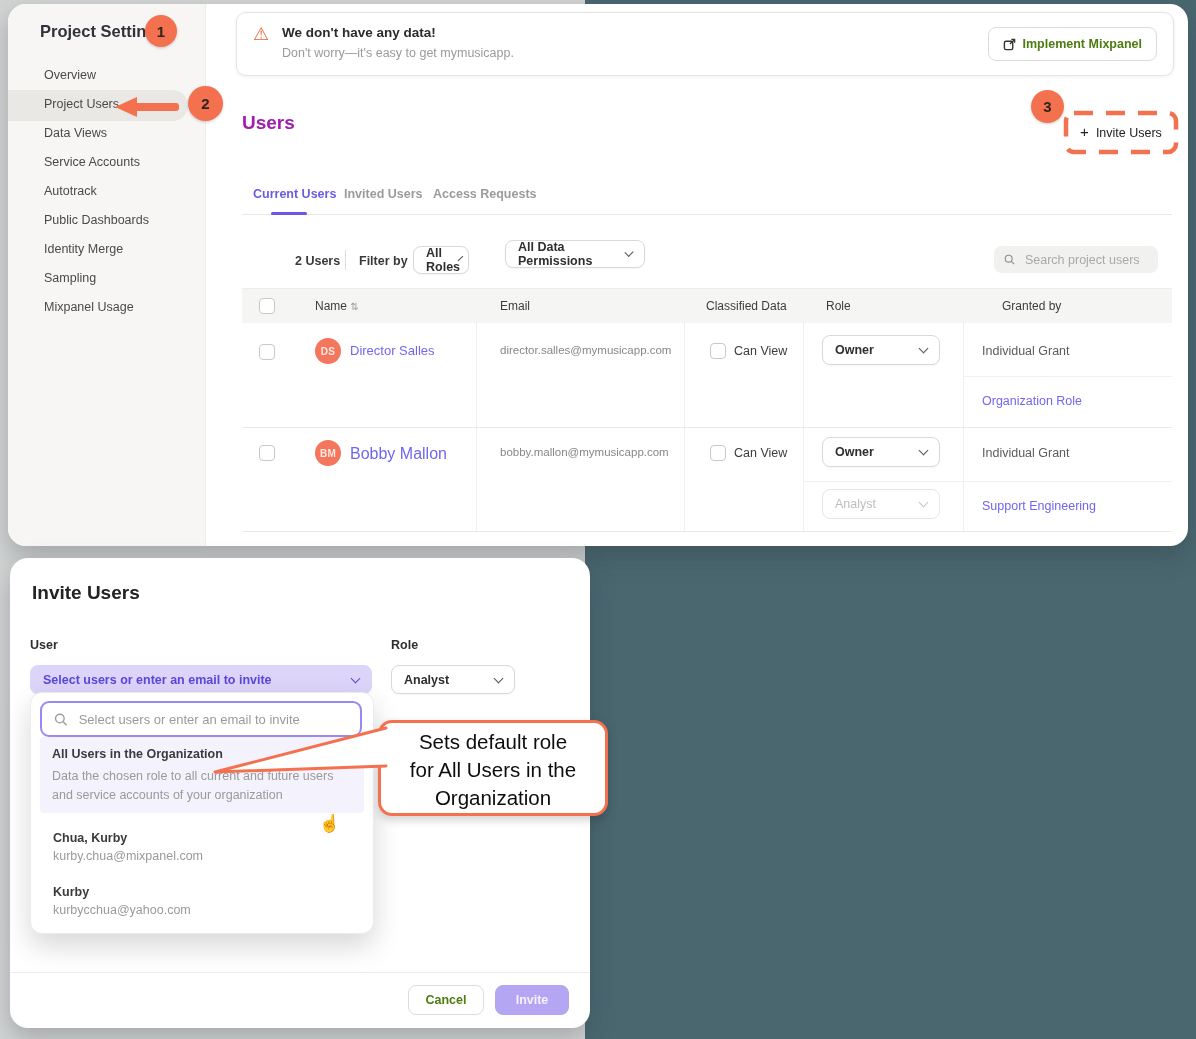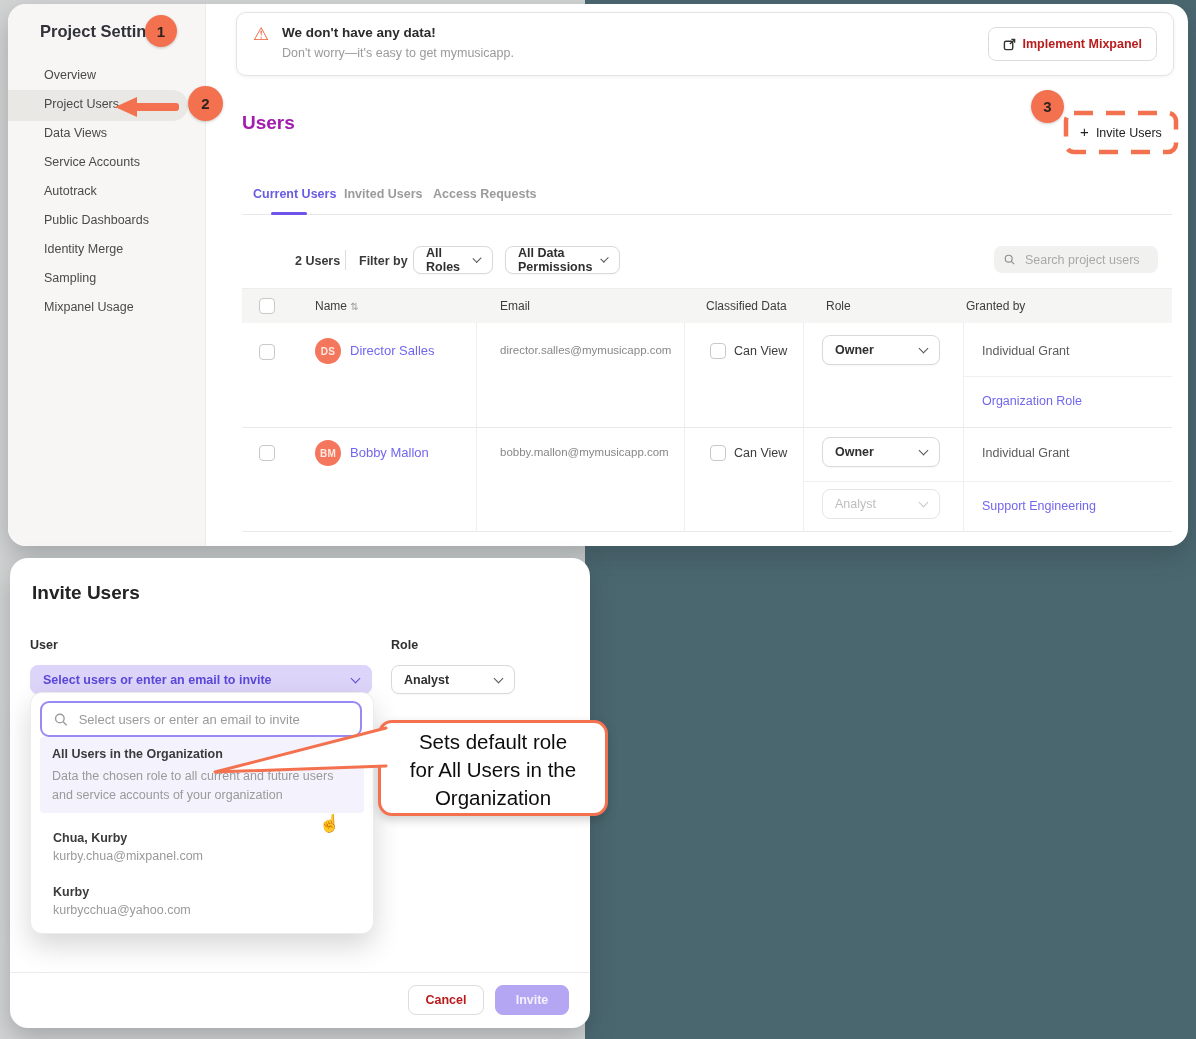--- a/index.html
+++ b/index.html
@@ -8,21 +8,21 @@
   .teal{position:absolute;left:585px;top:0;width:611px;height:1039px;background:#4a6770;}
   .card{position:absolute;background:#fff;border-radius:18px;box-shadow:0 10px 26px rgba(40,45,50,.28);}
   .top-card{left:8px;top:4px;width:1180px;height:542px;}
   .modal{left:10px;top:558px;width:580px;height:470px;}
   .sidebar{position:absolute;left:0;top:0;width:197px;height:542px;background:#f7f6f5;border-right:1px solid #ececec;border-radius:18px 0 0 18px;}
   .sb-title{position:absolute;left:32px;top:18px;font-size:16.5px;font-weight:bold;color:#31313a;margin:0;}
   .sb-item{position:absolute;left:36px;font-size:12.5px;color:#4a4a4a;line-height:16px;cursor:pointer;}
   .pill{position:absolute;left:0;top:86px;width:180px;height:31px;background:#e9e8e5;border-radius:0 16px 16px 0;}
   .badge{position:absolute;background:#f4714f;border-radius:50%;display:flex;align-items:center;justify-content:center;font-size:15px;font-weight:600;color:#30231f;box-shadow:0 1px 3px rgba(0,0,0,.2);z-index:40;}
   .banner{position:absolute;left:228px;top:8px;width:936px;height:62px;background:#fff;border:1px solid #e4e4e4;border-radius:10px;box-shadow:0 1px 4px rgba(0,0,0,.06);}
-  .btn{display:flex;align-items:center;justify-content:center;gap:7px;background:#fff;border:1px solid #dcdcdc;border-radius:8px;font-size:12.5px;font-weight:600;color:#b91c1c;cursor:pointer;}
+  .btn{display:flex;align-items:center;justify-content:center;gap:7px;background:#fff;border:1px solid #dcdcdc;border-radius:8px;font-size:12.5px;font-weight:600;color:#4d7c0f;cursor:pointer;}
   .seltext{font-size:12.5px;font-weight:600;color:#2f2f2f;}
   .chev{display:inline-block;width:6px;height:6px;border-right:1.6px solid #555;border-bottom:1.6px solid #555;transform:rotate(45deg);margin-top:-3px;}
   .tab{position:absolute;top:183px;font-size:12.5px;font-weight:600;color:#9b9b9b;cursor:pointer;}
   .tab.active{color:#6a5ce3;}
   .cb{position:absolute;width:16px;height:16px;background:#fff;border:1.5px solid #c9c9c9;border-radius:4px;box-sizing:border-box;}
   .vsep{position:absolute;top:34px;bottom:1px;width:1px;background:#efefef;}
   .hline{position:absolute;height:1px;background:#e9e9e9;}
   .select{position:absolute;display:flex;align-items:center;justify-content:space-between;box-sizing:border-box;padding:0 12px;background:#fff;border:1px solid #d9d9d9;border-radius:8px;cursor:pointer;box-shadow:0 1px 2px rgba(0,0,0,.04);}
   .select.disabled{border-color:#e6e6e6;box-shadow:none;cursor:default;}
   .select.disabled .seltext{color:#bdbdbd;font-weight:normal;}
@@ -100,45 +100,45 @@
 
     <div class="tab active" style="left:245px">Current Users</div>
     <div class="tab" style="left:336px">Invited Users</div>
     <div class="tab" style="left:425px">Access Requests</div>
     <div class="abs" style="left:234px;top:210px;width:930px;height:1px;background:#e8e8e8"></div>
     <div class="abs" style="left:263px;top:208px;width:36px;height:3px;background:#7053e8;border-radius:2px"></div>
 
     <div class="abs" style="left:287px;top:250px;font-size:12.5px;font-weight:600;color:#3a3a3a">2 Users</div>
     <div class="abs" style="left:337px;top:246px;width:1px;height:20px;background:#ddd"></div>
     <div class="abs" style="left:351px;top:250px;font-size:12.5px;font-weight:600;color:#3a3a3a">Filter by</div>
-    <div class="select" style="left:405px;top:242px;width:80px;height:28px">
+    <div class="select" style="left:405px;top:242px;width:56px;height:28px">
       <span class="seltext">All Roles</span>
       <span class="chev"></span>
     </div>
-    <div class="select" style="left:497px;top:242px;width:115px;height:28px">
+    <div class="select" style="left:497px;top:236px;width:140px;height:28px">
       <span class="seltext">All Data Permissions</span>
       <span class="chev"></span>
     </div>
     <div class="searchbox" style="left:986px;top:242px;width:164px;height:27px">
       <svg width="13" height="13" viewBox="0 0 14 14">
         <circle cx="6" cy="6" r="4.4" fill="none" stroke="#8f8f8f" stroke-width="1.5"></circle>
         <path d="M9.4 9.4 L13 13" stroke="#8f8f8f" stroke-width="1.5"></path>
       </svg>
       <input type="text" placeholder="Search project users" style="">
     </div>
 
     <div class="abs" style="left:234px;top:284px;width:930px;height:244px">
 
       <div class="abs" style="left:0;top:0;width:930px;height:34px;background:#f5f5f4;border-top:1px solid #ededec">
         <span class="cb" style="left:17px;top:9px"></span>
         <span class="colhead" style="left:73px"><span>Name</span> <span style="color:#9a9a9a;font-size:10px">⇅</span></span>
         <span class="colhead" style="left:258px">Email</span>
         <span class="colhead" style="left:464px">Classified Data</span>
         <span class="colhead" style="left:584px">Role</span>
-        <span class="colhead" style="left:724px">Granted by</span>
+        <span class="colhead" style="left:760px">Granted by</span>
       </div>
 
       <div class="vsep" style="left:234px"></div>
       <div class="vsep" style="left:442px"></div>
       <div class="vsep" style="left:561px"></div>
       <div class="vsep" style="left:721px"></div>
 
       <div>
         <span class="cb" style="left:17px;top:56px"></span>
         <span class="avatar" style="left:73px;top:50px">DS</span>
@@ -152,21 +152,21 @@
         </div>
         <span class="abs" style="left:740px;top:56px;font-size:12.5px;color:#5c5c5c">Individual Grant</span>
         <div class="hline" style="left:721px;top:88px;width:209px;background:#f0f0f0"></div>
         <span class="abs link" style="left:740px;top:106px;font-size:12.5px">Organization Role</span>
       </div>
       <div class="hline" style="left:0;top:139px;width:930px"></div>
 
       <div>
         <span class="cb" style="left:17px;top:157px"></span>
         <span class="avatar" style="left:73px;top:152px">BM</span>
-        <span class="abs link" style="left:108px;top:157px;font-size:13px">Bobby Mallon</span>
+        <span class="abs link" style="left:108px;top:157px;font-size:16px">Bobby Mallon</span>
         <span class="abs email" style="left:258px;top:158px">bobby.mallon@mymusicapp.com</span>
         <span class="cb" style="left:468px;top:157px"></span>
         <span class="abs" style="left:492px;top:158px;font-size:12.5px;color:#3c3c3c">Can View</span>
         <div class="select" style="left:580px;top:149px;width:118px;height:30px">
           <span class="seltext">Owner</span>
           <span class="chev"></span>
         </div>
         <span class="abs" style="left:740px;top:158px;font-size:12.5px;color:#5c5c5c">Individual Grant</span>
         <div class="hline" style="left:561px;top:193px;width:369px;background:#f0f0f0"></div>
         <div class="select disabled" style="left:580px;top:201px;width:118px;height:30px">

